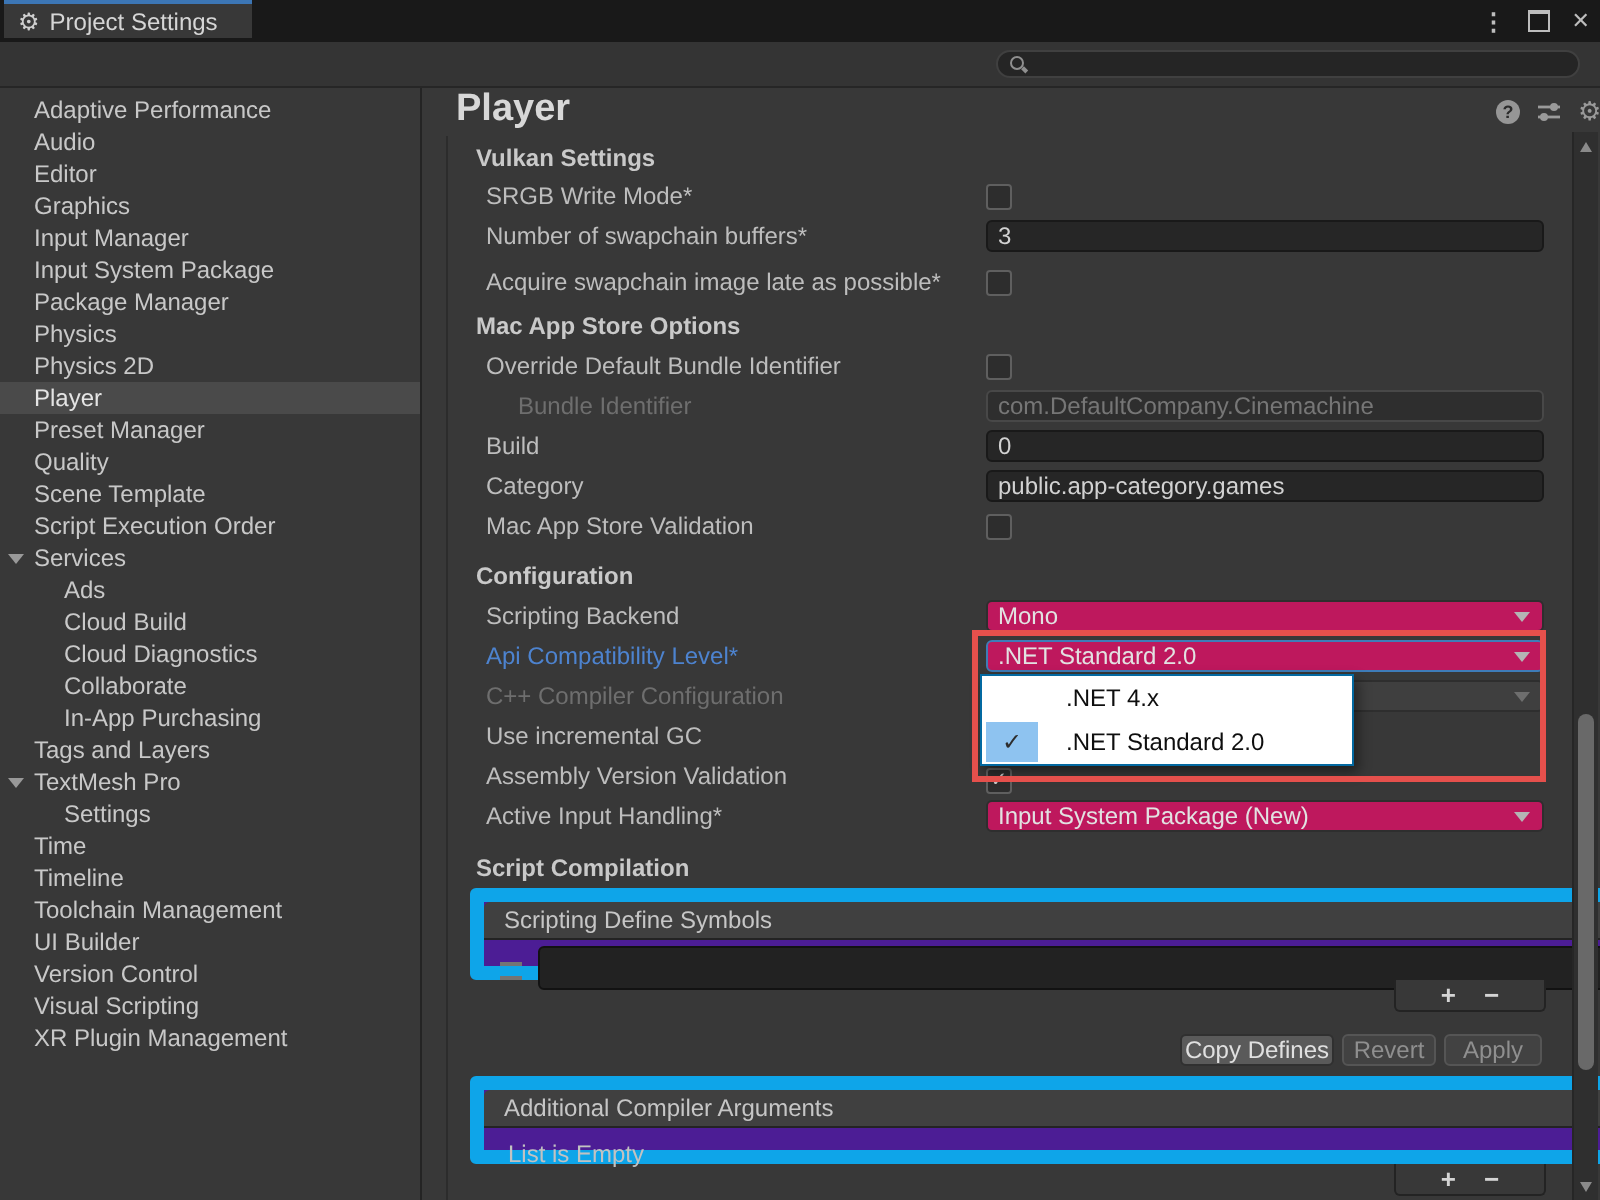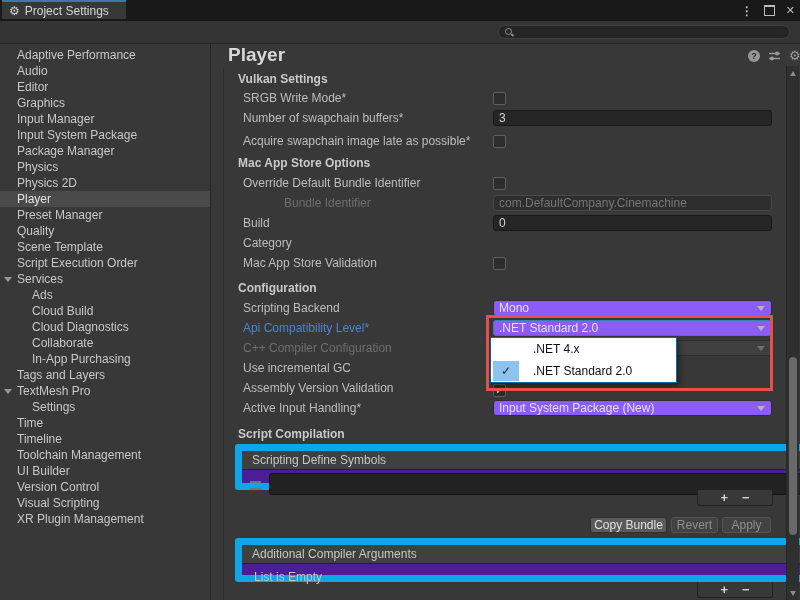--- a/index.html
+++ b/index.html
@@ -32,29 +32,29 @@
   
   .content{position:absolute;left:212px;top:44px;width:574px;height:556px;}
   .page-title{position:absolute;left:16px;top:0;font-size:19px;font-weight:bold;color:#d8d8d8;}
   .panel-icons{position:absolute;left:748px;top:49px;display:flex;gap:8px;align-items:center;}
   .help-circle{width:12px;height:12px;border-radius:50%;background:#969696;color:#2b2b2b;font-size:9px;font-weight:bold;
     text-align:center;line-height:12px;display:inline-block;}
   .gear-glyph{font-size:13px;color:#9a9a9a;line-height:1;}
   .edge-line{position:absolute;left:11px;top:24px;width:1px;height:532px;background:#2c2c2c;}
   .sec-h{position:absolute;left:26px;font-weight:bold;color:#c9c9c9;white-space:nowrap;}
   .lbl{position:absolute;left:31px;color:#bdbdbd;white-space:nowrap;}
-  .lbl.sub{left:72px;}
+  .lbl.sub{left:47px;}
   .lbl.disabled{color:#6e6e6e;}
   .lbl.blue{color:#4d83cf;}
   .checkbox{position:absolute;left:281px;width:11px;height:11px;background:#2d2d2d;border:1px solid #5f5f5f;border-radius:2px;
     font-size:10px;line-height:11px;text-align:center;color:#c8c8c8;}
   .tfield{position:absolute;left:281px;width:279px;height:16px;background:#262626;border:1px solid #191919;border-radius:3px;
     box-sizing:border-box;color:#d2d2d2;padding:0 5px;line-height:14px;white-space:nowrap;overflow:hidden;}
   .tfield.disabled{background:#2e2e2e;border-color:#484848;color:#767676;}
-  .dropdown{position:absolute;left:281px;width:279px;height:16px;background:#8b5cf6;border:1px solid #2e2e2e;border-radius:3px;
+  .dropdown{position:absolute;left:281px;width:279px;height:16px;background:#be185d;border:1px solid #2e2e2e;border-radius:3px;
     box-sizing:border-box;color:#e2e2e2;padding:0 5px;line-height:14px;white-space:nowrap;}
   .dropdown.focused{border-color:#3e7cb8;}
   .dropdown.disabled{background:#3f3f3f;color:#787878;}
   .dd-arrow{position:absolute;right:6px;top:5px;width:0;height:0;
     border-left:4px solid transparent;border-right:4px solid transparent;border-top:5px solid #b4b4b4;}
   .dropdown.disabled .dd-arrow{border-top-color:#6e6e6e;}
   
   .rlist{position:absolute;left:23px;width:630px;background:#4c1d95;border:7px solid #0ea5e9;border-radius:3px;box-sizing:border-box;}
   .rlist-h{height:18px;line-height:18px;padding-left:10px;background:#404040;border-bottom:1px solid #232323;
     border-radius:3px 3px 0 0;color:#c6c6c6;}
@@ -151,20 +151,21 @@
     <div class="checkbox" style="top:91px"></div>
 
     <div class="sec-h" style="top:112px">Mac App Store Options</div>
     <div class="lbl" style="top:132px">Override Default Bundle Identifier</div>
     <div class="checkbox" style="top:133px"></div>
     <div class="lbl sub disabled" style="top:152px">Bundle Identifier</div>
     <div class="tfield disabled" style="top:151px">com.DefaultCompany.Cinemachine</div>
     <div class="lbl" style="top:172px">Build</div>
     <div class="tfield" style="top:171px">0</div>
     <div class="lbl" style="top:192px">Category</div>
+    <div class="tfield" style="top:191px">public.app-category.games</div>
     <div class="lbl" style="top:212px">Mac App Store Validation</div>
     <div class="checkbox" style="top:213px"></div>
 
     <div class="sec-h" style="top:237px">Configuration</div>
     <div class="lbl" style="top:257px">Scripting Backend</div>
     <div class="dropdown" style="top:256px">
       <span>Mono</span>
       <span class="dd-arrow"></span>
     </div>
     <div class="lbl blue" style="top:277px">Api Compatibility Level*</div>
@@ -192,21 +193,21 @@
       <div class="rlist-row">
         <span class="handle"></span>
         <div class="rinput"></div>
       </div>
     </div>
     <div class="rfooter" style="top:446px;left:485px">
       <span class="fbtn">+</span>
       <span class="fbtn">−</span>
     </div>
 
-    <div class="btn" style="top:473px;left:378px;width:77px">Copy Bundle</div>
+    <div class="btn" style="top:473px;left:378px;width:77px">Copy Defines</div>
     <div class="btn disabled" style="top:473px;left:459px;width:47px">Revert</div>
     <div class="btn disabled" style="top:473px;left:510px;width:49px">Apply</div>
 
     <div class="rlist" style="top:494px;height:44px">
       <div class="rlist-h">Additional Compiler Arguments</div>
       <div class="empty-row">List is Empty</div>
     </div>
     <div class="rfooter" style="top:538px;left:485px">
       <span class="fbtn">+</span>
       <span class="fbtn">−</span>

